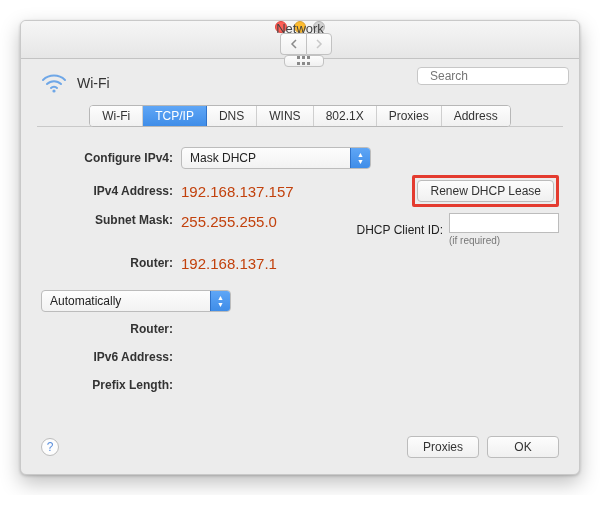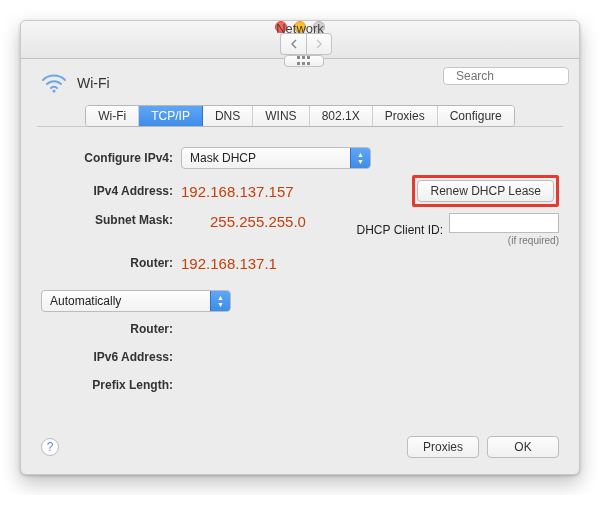--- a/index.html
+++ b/index.html
@@ -47,21 +47,21 @@
   }
   .nav-back { width:26px; border-radius:4px 0 0 4px; border-right:none; }
   .nav-fwd  { width:26px; border-radius:0 4px 4px 0; }
   .grid-btn { width:40px; border-radius:4px; margin-left:8px; }
   .title {
     position:absolute; left:0; right:0; text-align:center;
     font-size:13px; color:#444; pointer-events:none;
   }
   .search {
     margin-left:auto;
-    width:126px; height:22px;
+    width:152px; height:22px;
     background:#fff;
     border:1px solid #c7c7c7;
     border-radius:4px;
     display:flex; align-items:center; gap:4px;
     padding:0 6px; color:#999;
   }
   .search input {
     border:none; outline:none; flex:1; font-size:12px; background:transparent; color:#555;
   }
   
@@ -152,21 +152,21 @@
   .mac-btn {
     height:22px;
     padding:0 12px;
     font-size:12px;
     color:#333;
     background:linear-gradient(#fdfdfd,#f0f0f0);
     border:1px solid #bcbcbc;
     border-radius:4px;
     display:inline-flex; align-items:center; justify-content:center;
   }
-  .dhcp-row { align-items:flex-start;gap:29px; }
+  .dhcp-row { align-items:flex-start; }
   .dhcp-right {
     margin-left:auto;
     display:flex; align-items:center; gap:6px;
   }
   .text-input {
     height:20px; width:110px;
     border:1px solid #bcbcbc;
     background:#fff;
     font-size:12px;
     padding:0 4px;
@@ -248,21 +248,21 @@
     </div>
 
     <div class="tabbar">
       <div class="tabs">
         <div class="tab">Wi-Fi</div>
         <div class="tab active">TCP/IP</div>
         <div class="tab">DNS</div>
         <div class="tab">WINS</div>
         <div class="tab">802.1X</div>
         <div class="tab">Proxies</div>
-        <div class="tab">Configure</div>
+        <div class="tab">Address</div>
       </div>
     </div>
 
     <div class="form">
 
       <div class="row">
         <div class="lbl">Configure IPv4:</div>
         <div class="select">
           <span>Mask DHCP</span>
           <span class="arrows">▲<br>▼</span>
@@ -277,21 +277,21 @@
             <span class="mac-btn">Renew DHCP Lease</span>
           </span>
         </div>
       </div>
 
       <div class="row dhcp-row">
         <div class="lbl">Subnet Mask:</div>
         <div class="val">255.255.255.0</div>
         <div class="dhcp-right">
           <span style="font-size:12px;">DHCP Client ID:</span>
-          <div style="display:flex;flex-direction:column;align-items:flex-end;">
+          <div style="display:flex;flex-direction:column;align-items:flex-start;">
             <input class="text-input" value="" style="">
             <span class="hint">(if required)</span>
           </div>
         </div>
       </div>
 
       <div class="row">
         <div class="lbl">Router:</div>
         <div class="val">192.168.137.1</div>
       </div>

